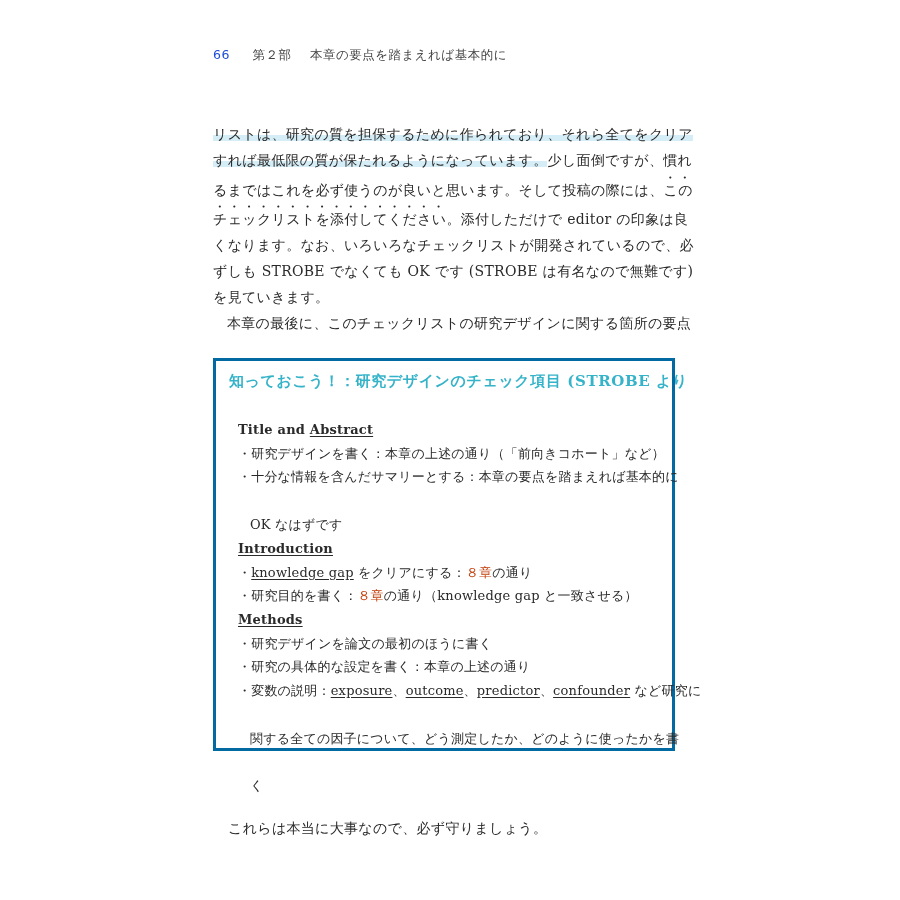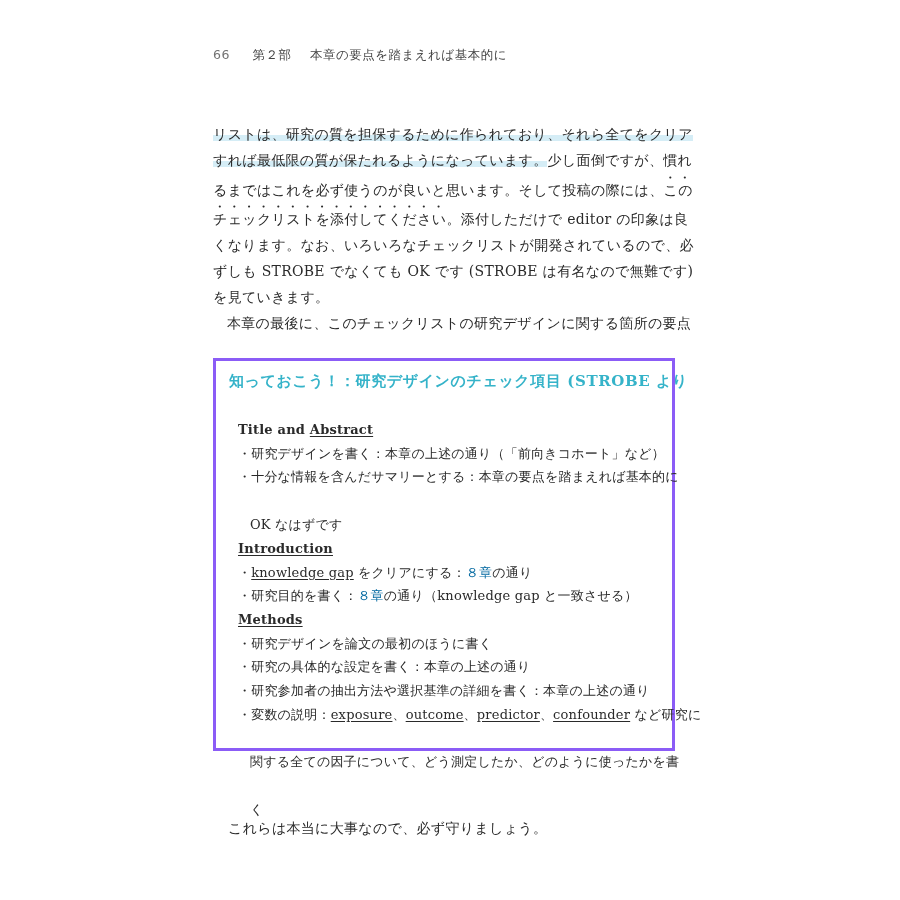--- a/index.html
+++ b/index.html
@@ -19,21 +19,21 @@
       position: absolute;
       left: 213px;
       top: 47px;
       font-family: "DejaVu Sans", "Liberation Sans", sans-serif;
       font-size: 12.5px;
       color: #444;
       letter-spacing: 0.5px;
       white-space: nowrap;
     }
     .running-head .page-num {
-      color: #737373;
+      color: #1d4ed8;
       margin-right: 18px;
     }
     .running-head .part {
       margin-right: 14px;
     }
     .body-text {
       position: absolute;
       left: 213px;
       top: 122px;
       width: 465px;
@@ -57,21 +57,21 @@
     }
     .indent {
       padding-left: 14px;
     }
     .box {
       position: absolute;
       left: 213px;
       top: 358px;
       width: 456px;
       height: 387px;
-      border: 3px solid #8b5cf6;
+      border: 3px solid #0369a1;
       background: #ffffff;
     }
     .box-title {
       position: absolute;
       left: 13px;
       top: 8px;
       width: 440px;
       font-size: 15px;
       line-height: 25px;
       color: #35b3c9;
@@ -100,21 +100,21 @@
       display: block;
       white-space: nowrap;
     }
     .item-cont {
       display: block;
       padding-left: 12px;
       white-space: nowrap;
       margin-top: 24px;
     }
     .teal {
-      color: #0369a1;
+      color: #c2410c;
       font-family: "DejaVu Sans", "Liberation Sans", sans-serif;
     }
     .closing {
       position: absolute;
       left: 228px;
       top: 820px;
       font-size: 14px;
       letter-spacing: 0.3px;
       white-space: nowrap;
     }
@@ -150,20 +150,19 @@
     <span class="item">・十分な情報を含んだサマリーとする：本章の要点を踏まえれば基本的に</span>
     <span class="item-cont">OK なはずです</span>
 
     <span class="section-head"><span class="u">Introduction</span></span>
     <span class="item"><span>・</span><span class="u">knowledge gap</span><span> をクリアにする：</span><span class="teal">８章</span><span>の通り</span></span>
     <span class="item"><span>・研究目的を書く：</span><span class="teal">８章</span><span>の通り（knowledge gap と一致させる）</span></span>
 
     <span class="section-head"><span class="u">Methods</span></span>
     <span class="item">・研究デザインを論文の最初のほうに書く</span>
     <span class="item">・研究の具体的な設定を書く：本章の上述の通り</span>
-    <span class="item">・研究参加者の抽出方法や選択基準の詳細を書く：本章の上述の通り</span>
     <span class="item"><span>・変数の説明：</span><span class="u">exposure</span><span>、</span><span class="u">outcome</span><span>、</span><span class="u">predictor</span><span>、</span><span class="u">confounder</span><span> など研究に</span></span>
     <span class="item-cont">関する全ての因子について、どう測定したか、どのように使ったかを書</span>
     <span class="item-cont">く</span>
   </div>
 </div>
 
 <div class="closing">これらは本当に大事なので、必ず守りましょう。</div>
 
 </body></html>

